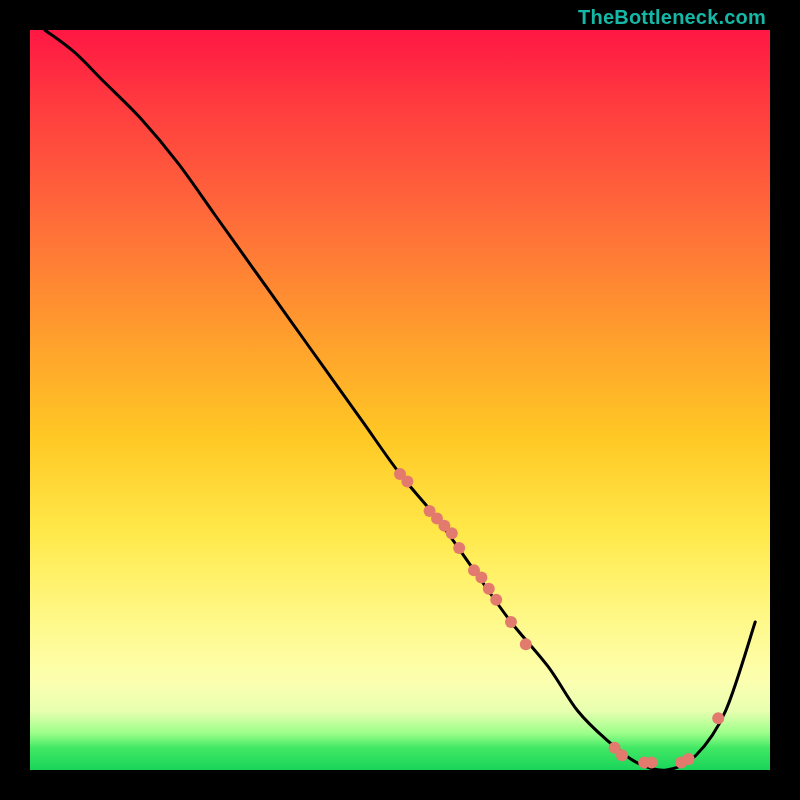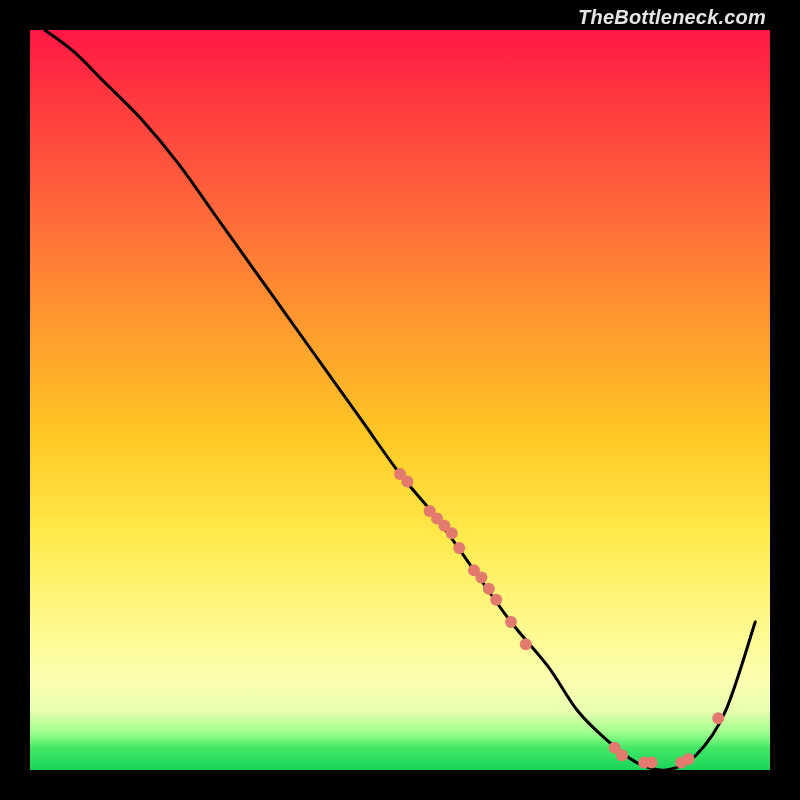--- a/index.html
+++ b/index.html
@@ -39,25 +39,24 @@
       #e8ffb0 92%,
       #9dff8a 95%,
       #42e865 97%,
       #19d45a 100%
     );
   }
   .watermark {
     position: absolute;
     top: 6px;
     right: 34px;
-    color: #e5e5e5;
+    color: #14b8a6;
     font-size: 20px;
     font-weight: 600;
     letter-spacing: 0.2px;
-    font-style: italic;
   }
   svg.curve {
     position: absolute;
     left: 0;
     top: 0;
     width: 740px;
     height: 740px;
     overflow: visible;
   }
 </style>

